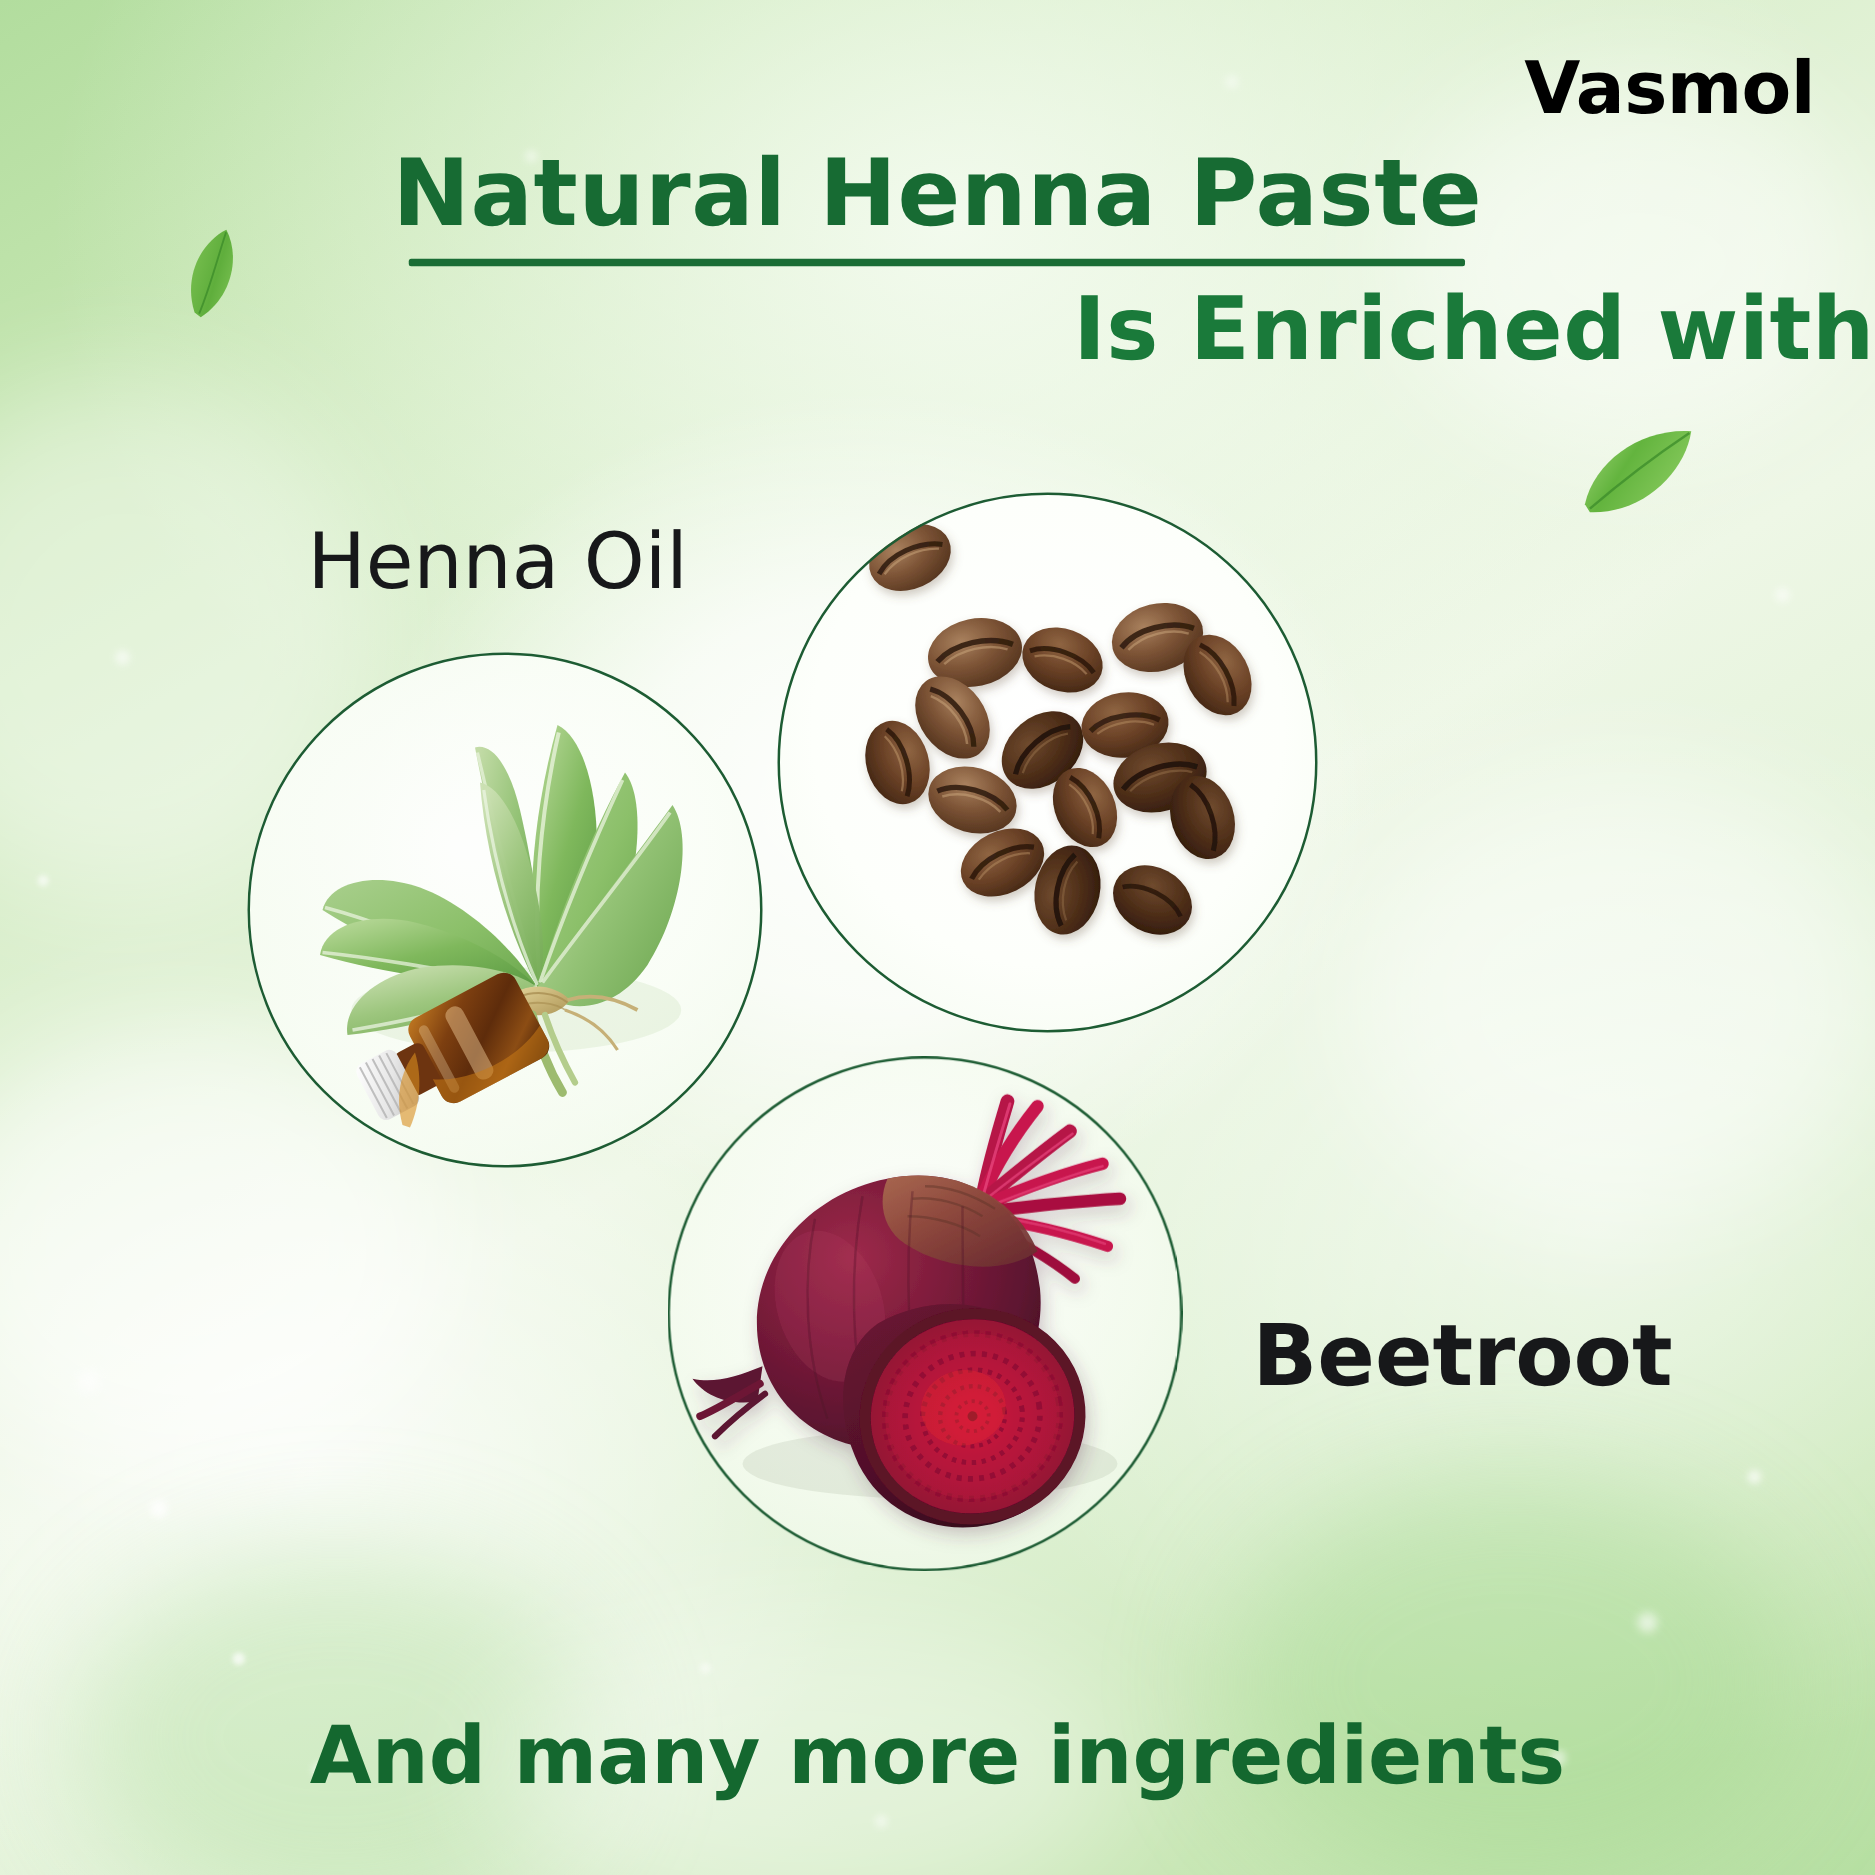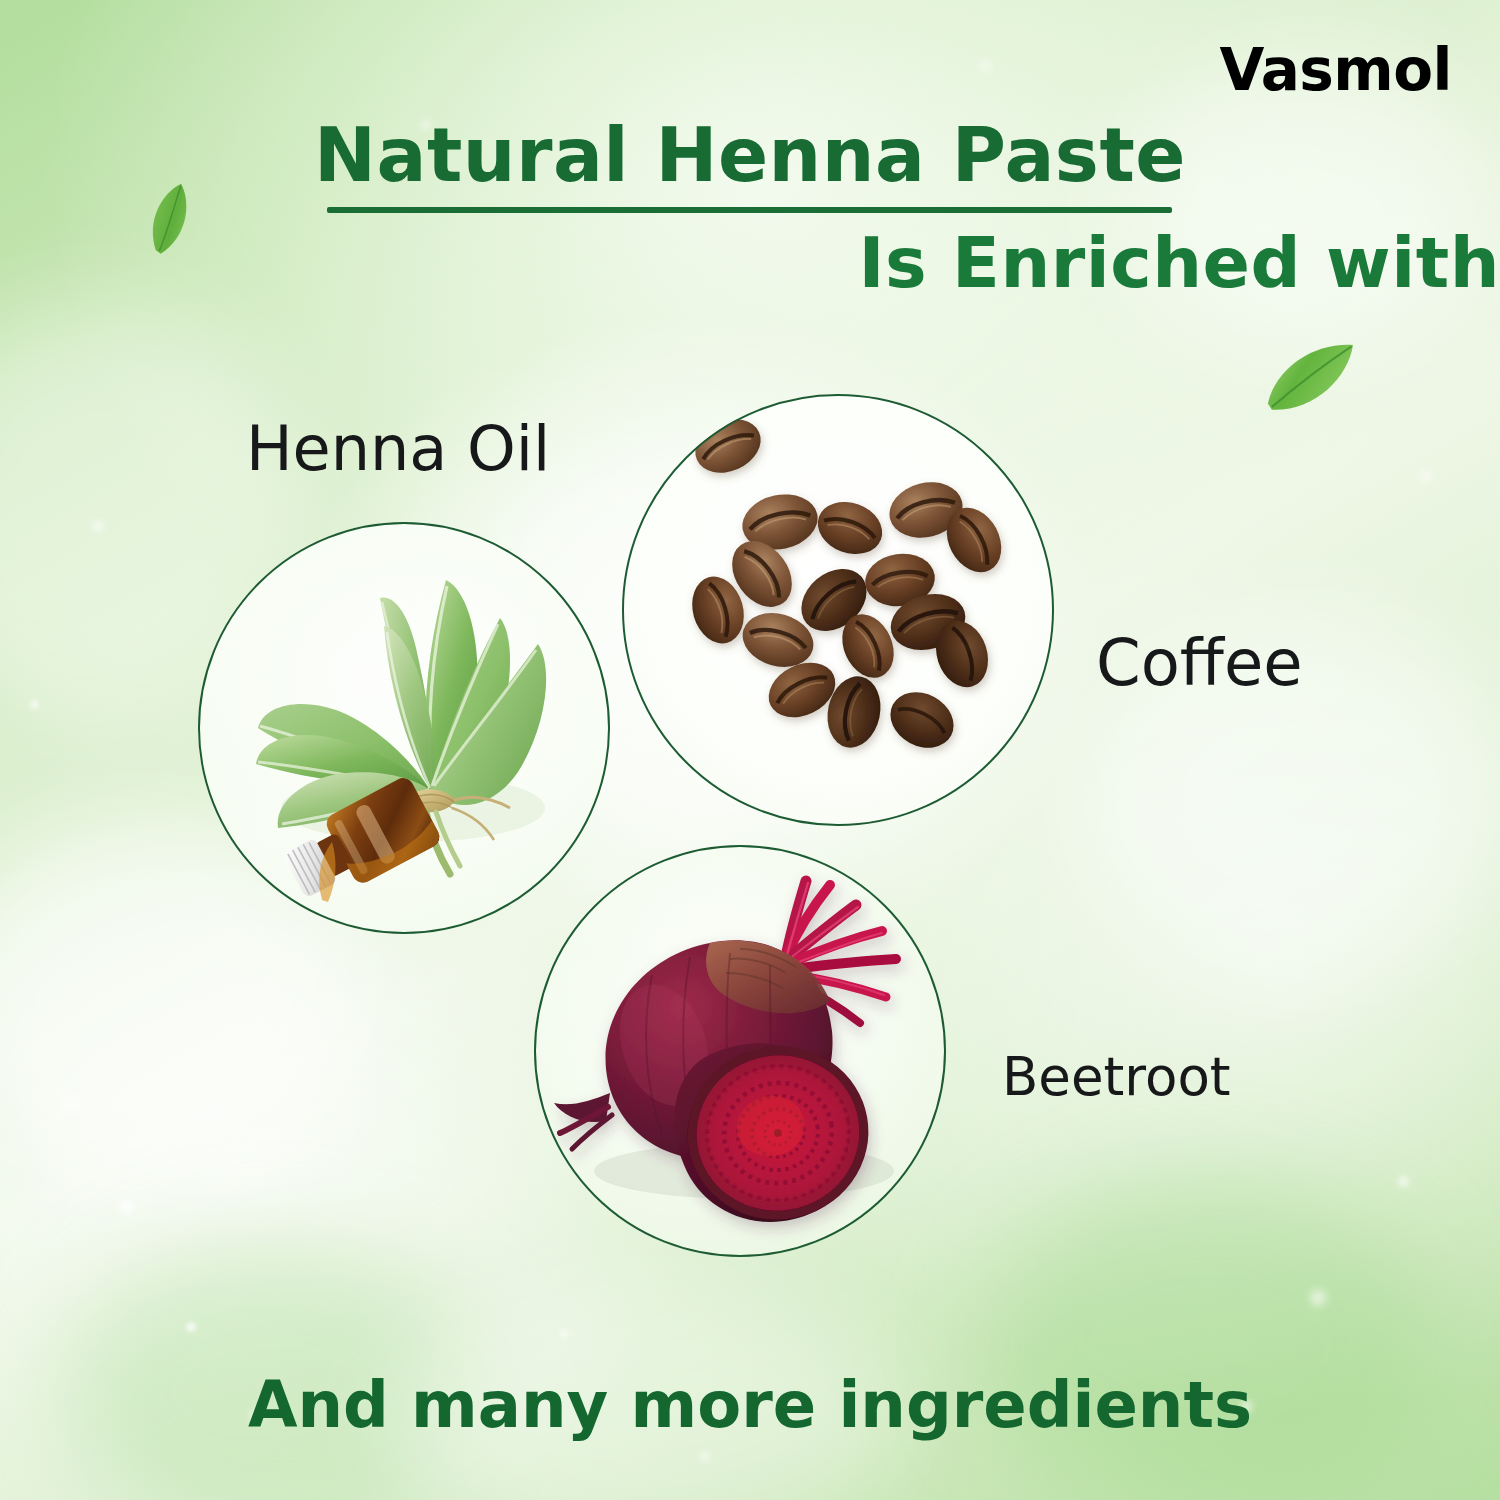--- a/index.html
+++ b/index.html
@@ -463,19 +463,18 @@
 
           <ellipse cx="-6" cy="-8" rx="34" ry="30" fill="#f03a2f" opacity="0.30"></ellipse>
         </g>
       </g>
     </svg>
   </div>
   <div class="circle" style="left:534px;top:845px;width:412px;height:412px;"></div>
 
   <div class="label" style="left:246px;top:412px;font-size:62px;">Henna Oil</div>
 
-  <div class="label" style="left:1096px;top:626px;font-size:64px;">Coffee</div>
-
-  <div class="label" style="left:1002px;top:1046px;font-size:53px;">Beetroot</div>
+
+  <div class="label" style="left:1002px;top:1046px;font-size:68px;font-weight:bold;">Beetroot</div>
 
   <div class="footer">And many more ingredients</div>
 
 </div>
 
 </body></html>

